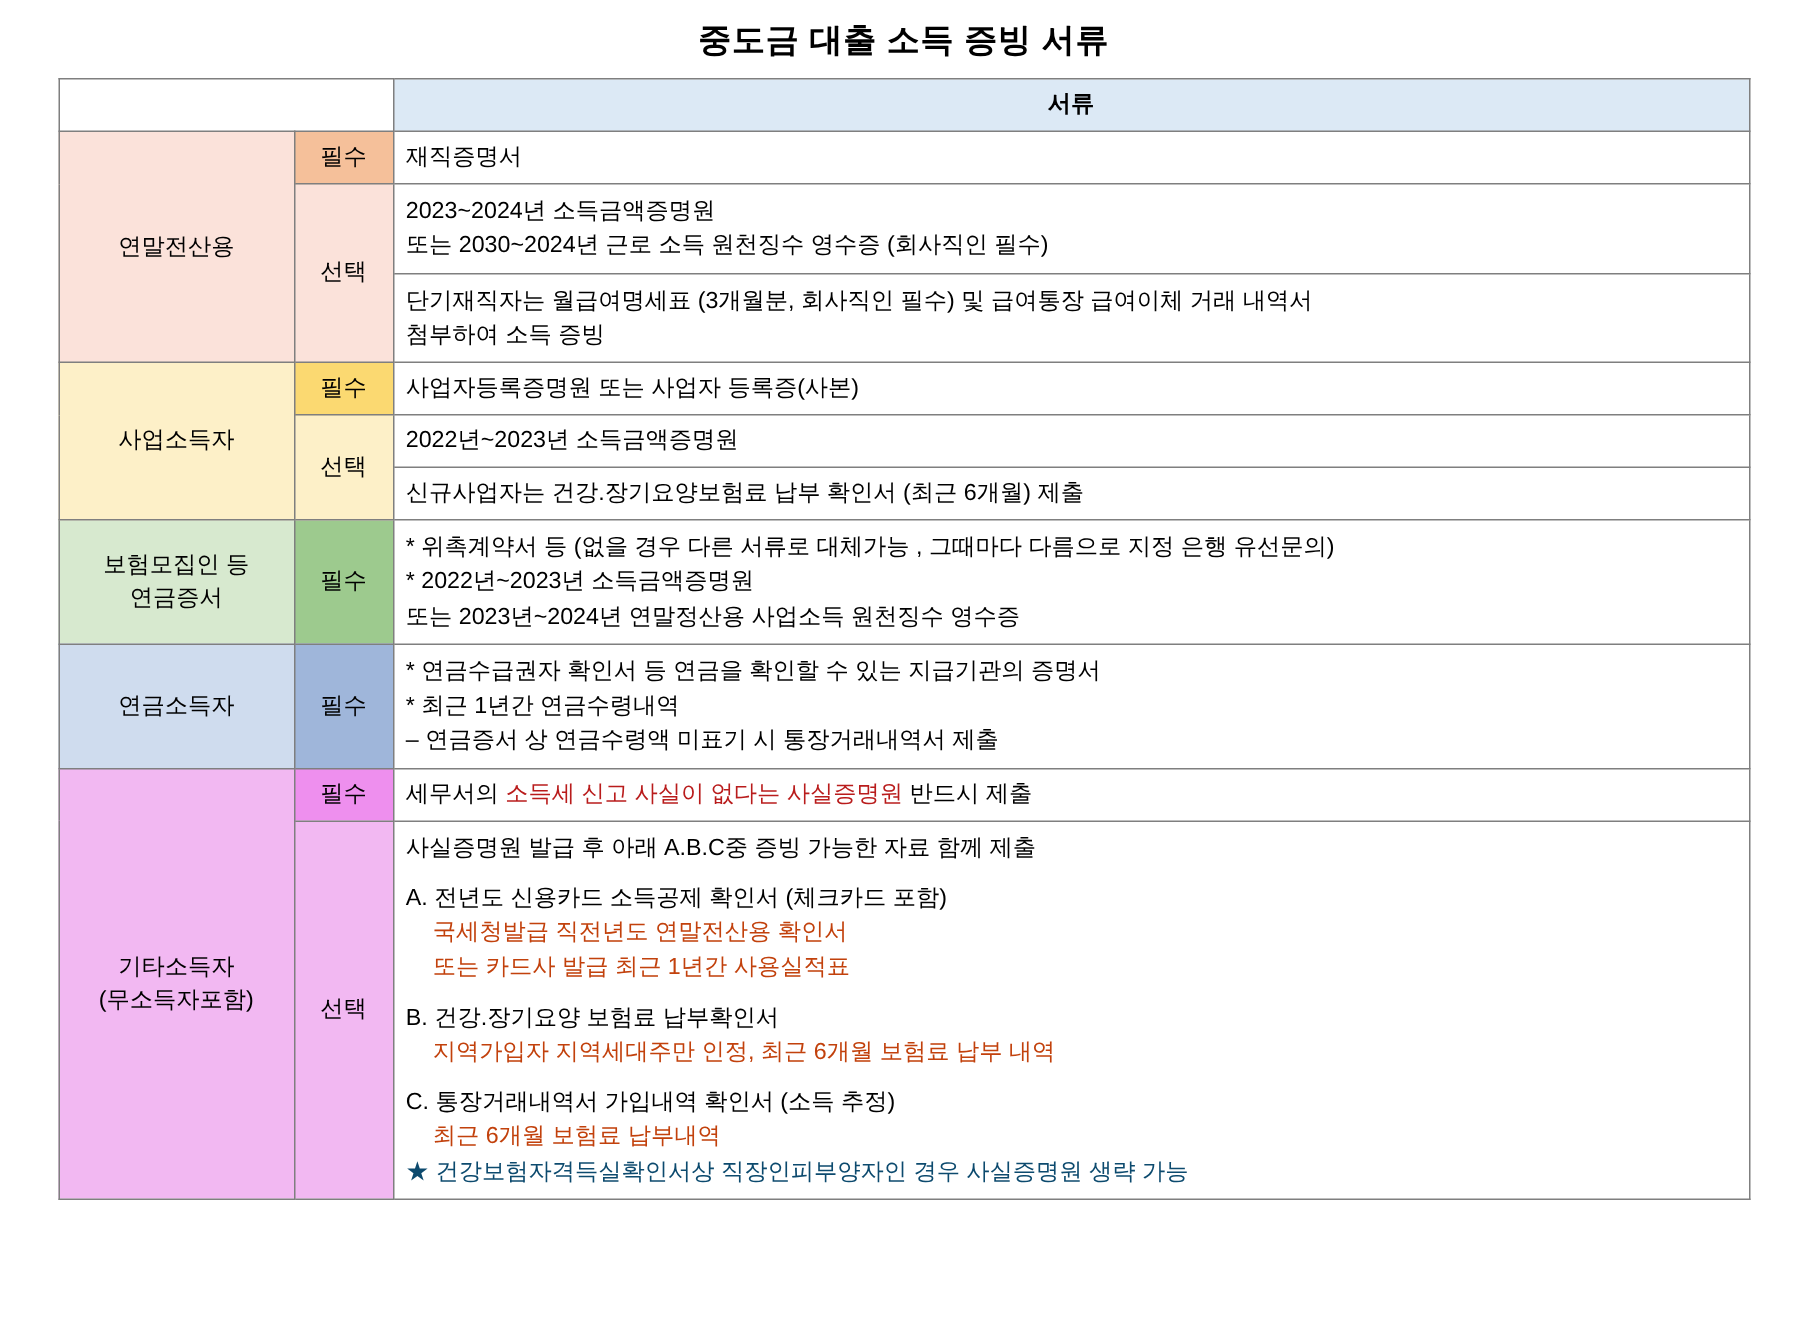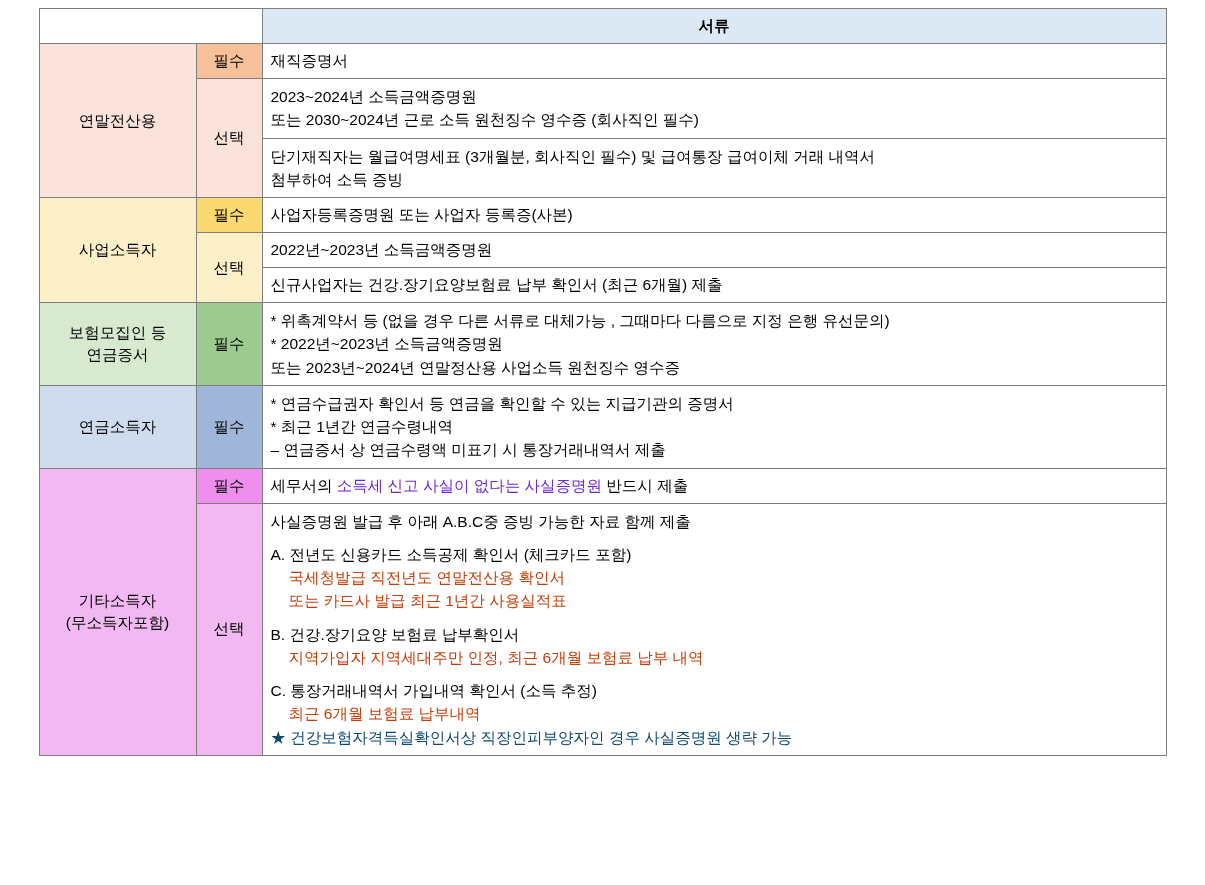--- a/index.html
+++ b/index.html
@@ -85,32 +85,33 @@
   .req-other-must    { background: #ee8fee; }
   .req-other-opt     { background: #f2b8f2; }
 
   .doc-cell {
     background: #ffffff;
     text-align: left;
     padding: 7px 10px;
   }
   .doc-cell.tall { line-height: 1.5; }
 
-  .red   { color: #6d28d9; }
+  .red   { color: #b91c1c; }
   .green { color: #c2410c; }
   .star-red { color: #0c4a6e; }
   .indent1 { padding-left: 18px; display: inline-block; }
   .blankline { display: block; height: 10px; }
   .nowrap-block { display: block; }
 </style>
 </head>
 <body>
 
 <div class="page">
 
+  <div class="doc-title">중도금 대출 소득 증빙 서류</div>
 
   <table class="doc-table">
     <colgroup>
       <col class="col-category">
       <col class="col-req">
       <col class="col-doc">
     </colgroup>
     <thead>
       <tr>
         <th class="head-blank" colspan="2"></th>

